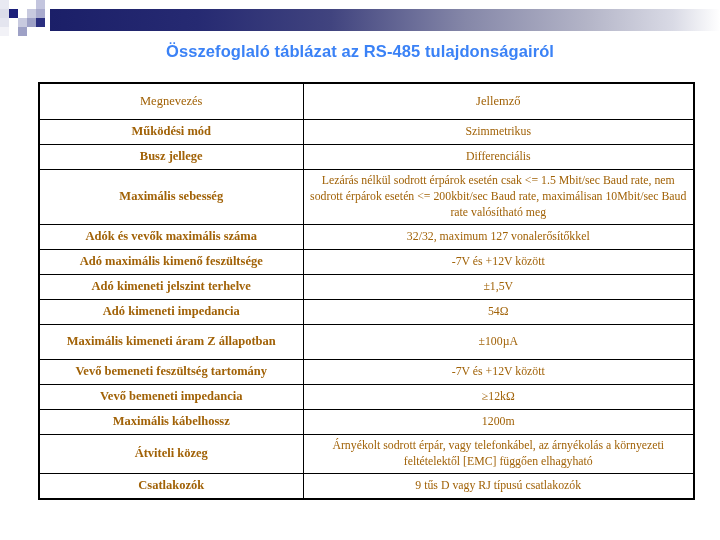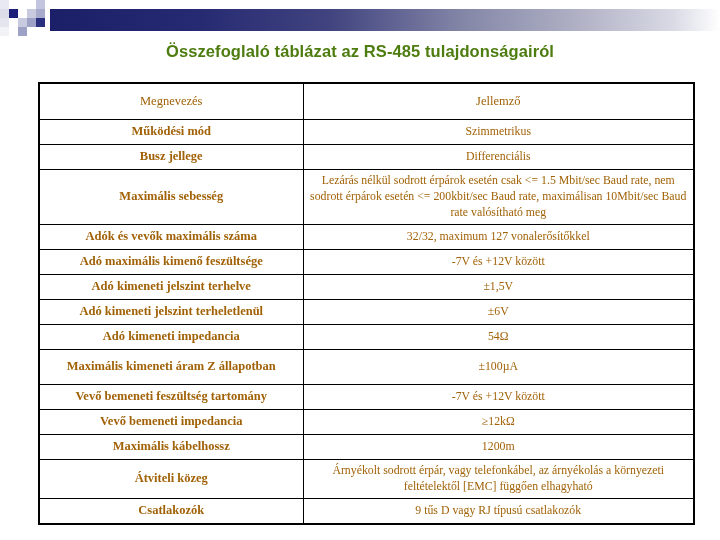--- a/index.html
+++ b/index.html
@@ -46,21 +46,21 @@
   
   #slide-title {
     position: absolute;
     left: 0;
     top: 42px;
     width: 720px;
     text-align: center;
     font-family: "Liberation Sans", "DejaVu Sans", sans-serif;
     font-weight: bold;
     font-size: 16.5px;
-    color: #4d7c0f;
+    color: #3b82f6;
     letter-spacing: 0.1px;
   }
 
   
   #spec-table-wrap {
     position: absolute;
     left: 38px;
     top: 82px;
     width: 655px;
   }
@@ -175,24 +175,20 @@
         </tr>
         <tr class="r-short">
           <td class="name">Adó maximális kimenő feszültsége</td>
           <td class="value">-7V és +12V között</td>
         </tr>
         <tr class="r-short">
           <td class="name">Adó kimeneti jelszint terhelve</td>
           <td class="value">±1,5V</td>
         </tr>
         <tr class="r-short">
-          <td class="name">Adó kimeneti jelszint terheletlenül</td>
-          <td class="value">±6V</td>
-        </tr>
-        <tr class="r-short">
           <td class="name">Adó kimeneti impedancia</td>
           <td class="value">54Ω</td>
         </tr>
         <tr class="r-mid">
           <td class="name">Maximális kimeneti áram Z állapotban</td>
           <td class="value">±100µA</td>
         </tr>
         <tr class="r-short">
           <td class="name">Vevő bemeneti feszültség tartomány</td>
           <td class="value">-7V és +12V között</td>

